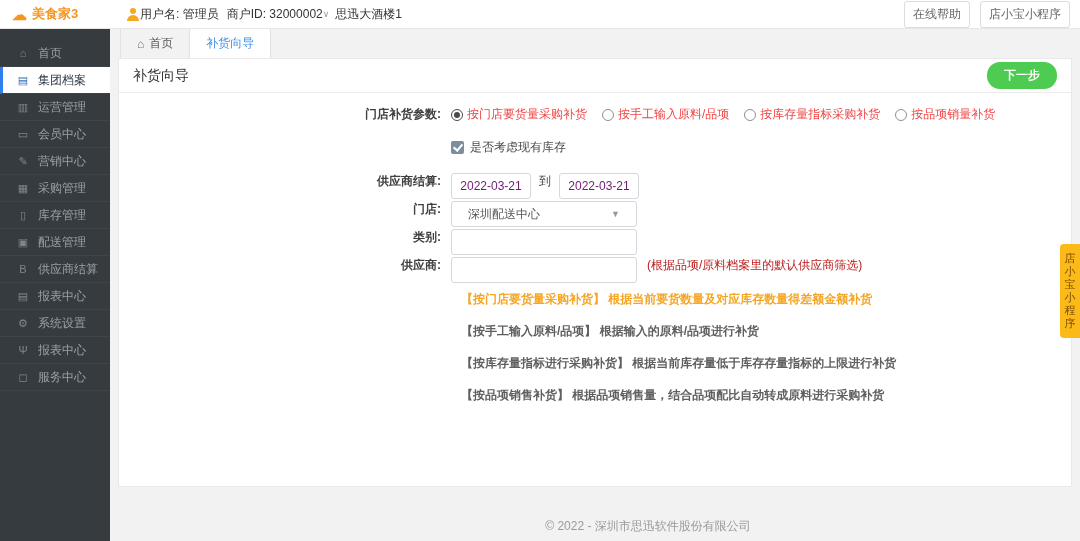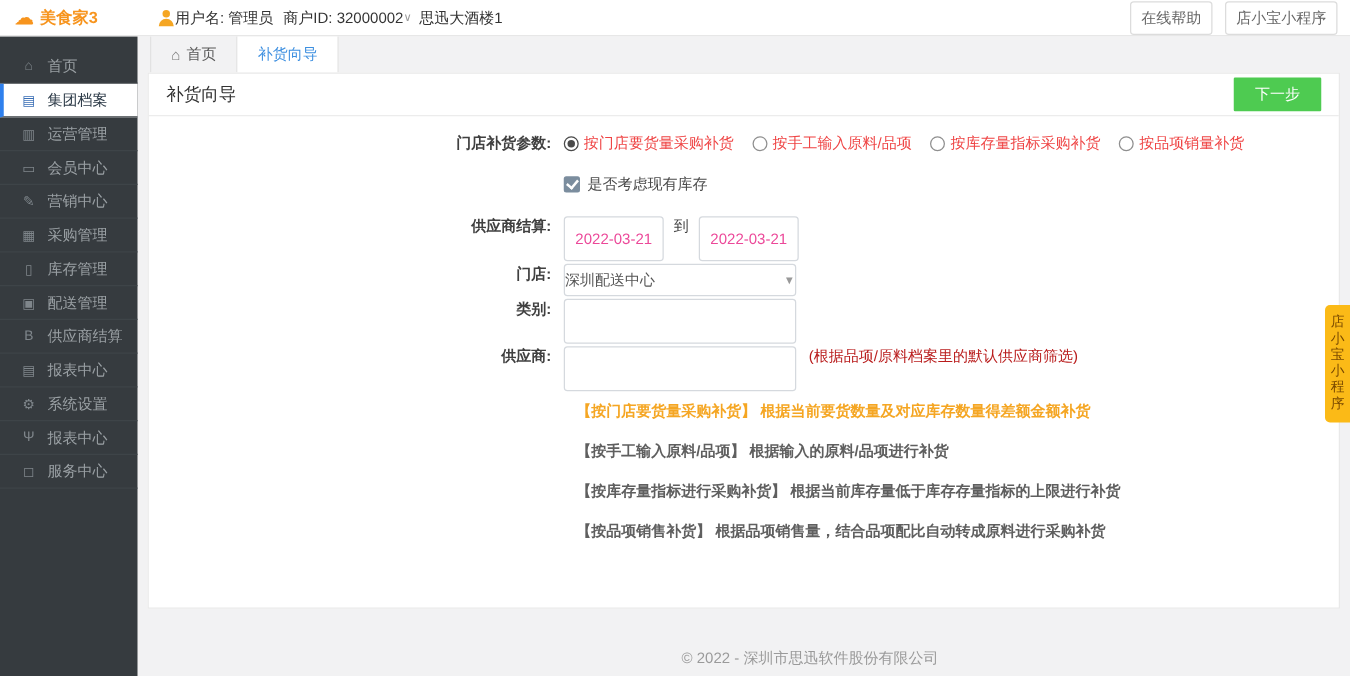--- a/index.html
+++ b/index.html
@@ -41,45 +41,45 @@
          border-right:1px solid #e2e2e2; cursor:pointer; }
   .tab:first-child { border-left:1px solid #e2e2e2; }
   .tab .tab-icon { font-size:12px; color:#777; }
   .tab .tab-icon:empty { display:none; }
   .tab.active { background:#fff; color:#3d8fe0; }
 
   .card { margin:0 8px; background:#fff; border:1px solid #e9e9e9; height:429px; position:relative; }
   .card-header { height:34px; display:flex; align-items:center; justify-content:space-between;
                  padding:0 14px; border-bottom:1px solid #ececec; }
   .card-title { font-size:14px; color:#333; }
-  .next-btn { background:#4ecb51; color:#fff; border:none; border-radius:1px; padding:5px 17px;
-              font-size:12px; font-family:inherit; cursor:pointer; }
+  .next-btn { background:#4ecb51; color:#fff; border:none; border-radius:13px; padding:5px 17px;
+              font-size:12px; font-family:inherit; cursor:pointer;font-weight:bold; }
 
   .form { padding-top:13px; }
   .row { display:flex; align-items:flex-start; min-height:26px; margin-bottom:2px; }
   .lbl { width:332px; text-align:right; padding-right:10px; font-weight:bold; color:#404040; flex:none; }
   .row.radios { margin-bottom:7px; }
   .row.check { margin-bottom:8px; }
 
   .radio { display:flex; align-items:center; gap:4px; margin-right:15px; color:#ef4444; cursor:pointer; }
   .rdot { width:12px; height:12px; border:1px solid #8f8f8f; border-radius:50%; position:relative; flex:none; background:#fff; }
   .radio.checked .rdot { border-color:#4a4a4a; }
   .radio.checked .rdot::after { content:""; position:absolute; inset:2px; border-radius:50%; background:#4a4a4a; }
 
   .cbwrap { display:flex; align-items:center; gap:6px; color:#4a4a4a; cursor:pointer; }
   .cbx { width:13px; height:13px; background:#7b8d9e; border-radius:2px; position:relative; flex:none; }
   .cbx::after { content:""; position:absolute; left:4px; top:1px; width:4px; height:7px;
                 border-style:solid; border-color:#fff; border-width:0 2px 2px 0; transform:rotate(40deg); }
 
-  .inp { height:36px; border:1px solid #d5d9de; border-radius:3px; padding:0 8px; font-size:12px;
-         color:#ec4899; font-family:inherit; background:#fff; }
+  .inp { height:26px; border:1px solid #d5d9de; border-radius:3px; padding:0 8px; font-size:12px;
+         color:#701a75; font-family:inherit; background:#fff; }
   .inp.date { width:80px; text-align:center; }
   .to { margin:0 8px; color:#444; }
   .select { width:186px; height:26px; border:1px solid #d5d9de; border-radius:3px; display:flex;
-            align-items:center; justify-content:space-between; padding:0 0; color:#555;
+            align-items:center; justify-content:space-between; padding:0 16px; color:#555;
             background:#fff; cursor:pointer; }
   .select .caret { color:#999; font-size:9px; }
   .inp.wide { width:186px; }
   .hint-inline { color:#b91c1c; margin-left:10px; }
 
   .hints { margin-left:342px; margin-top:8px; }
   .hint { font-weight:bold; color:#5f5f5f; margin-bottom:15px; }
   .hint.highlight { color:#f5a623; }
 
   .footer { position:absolute; left:110px; right:4px; bottom:6px; text-align:center; color:#9a9a9a; }

